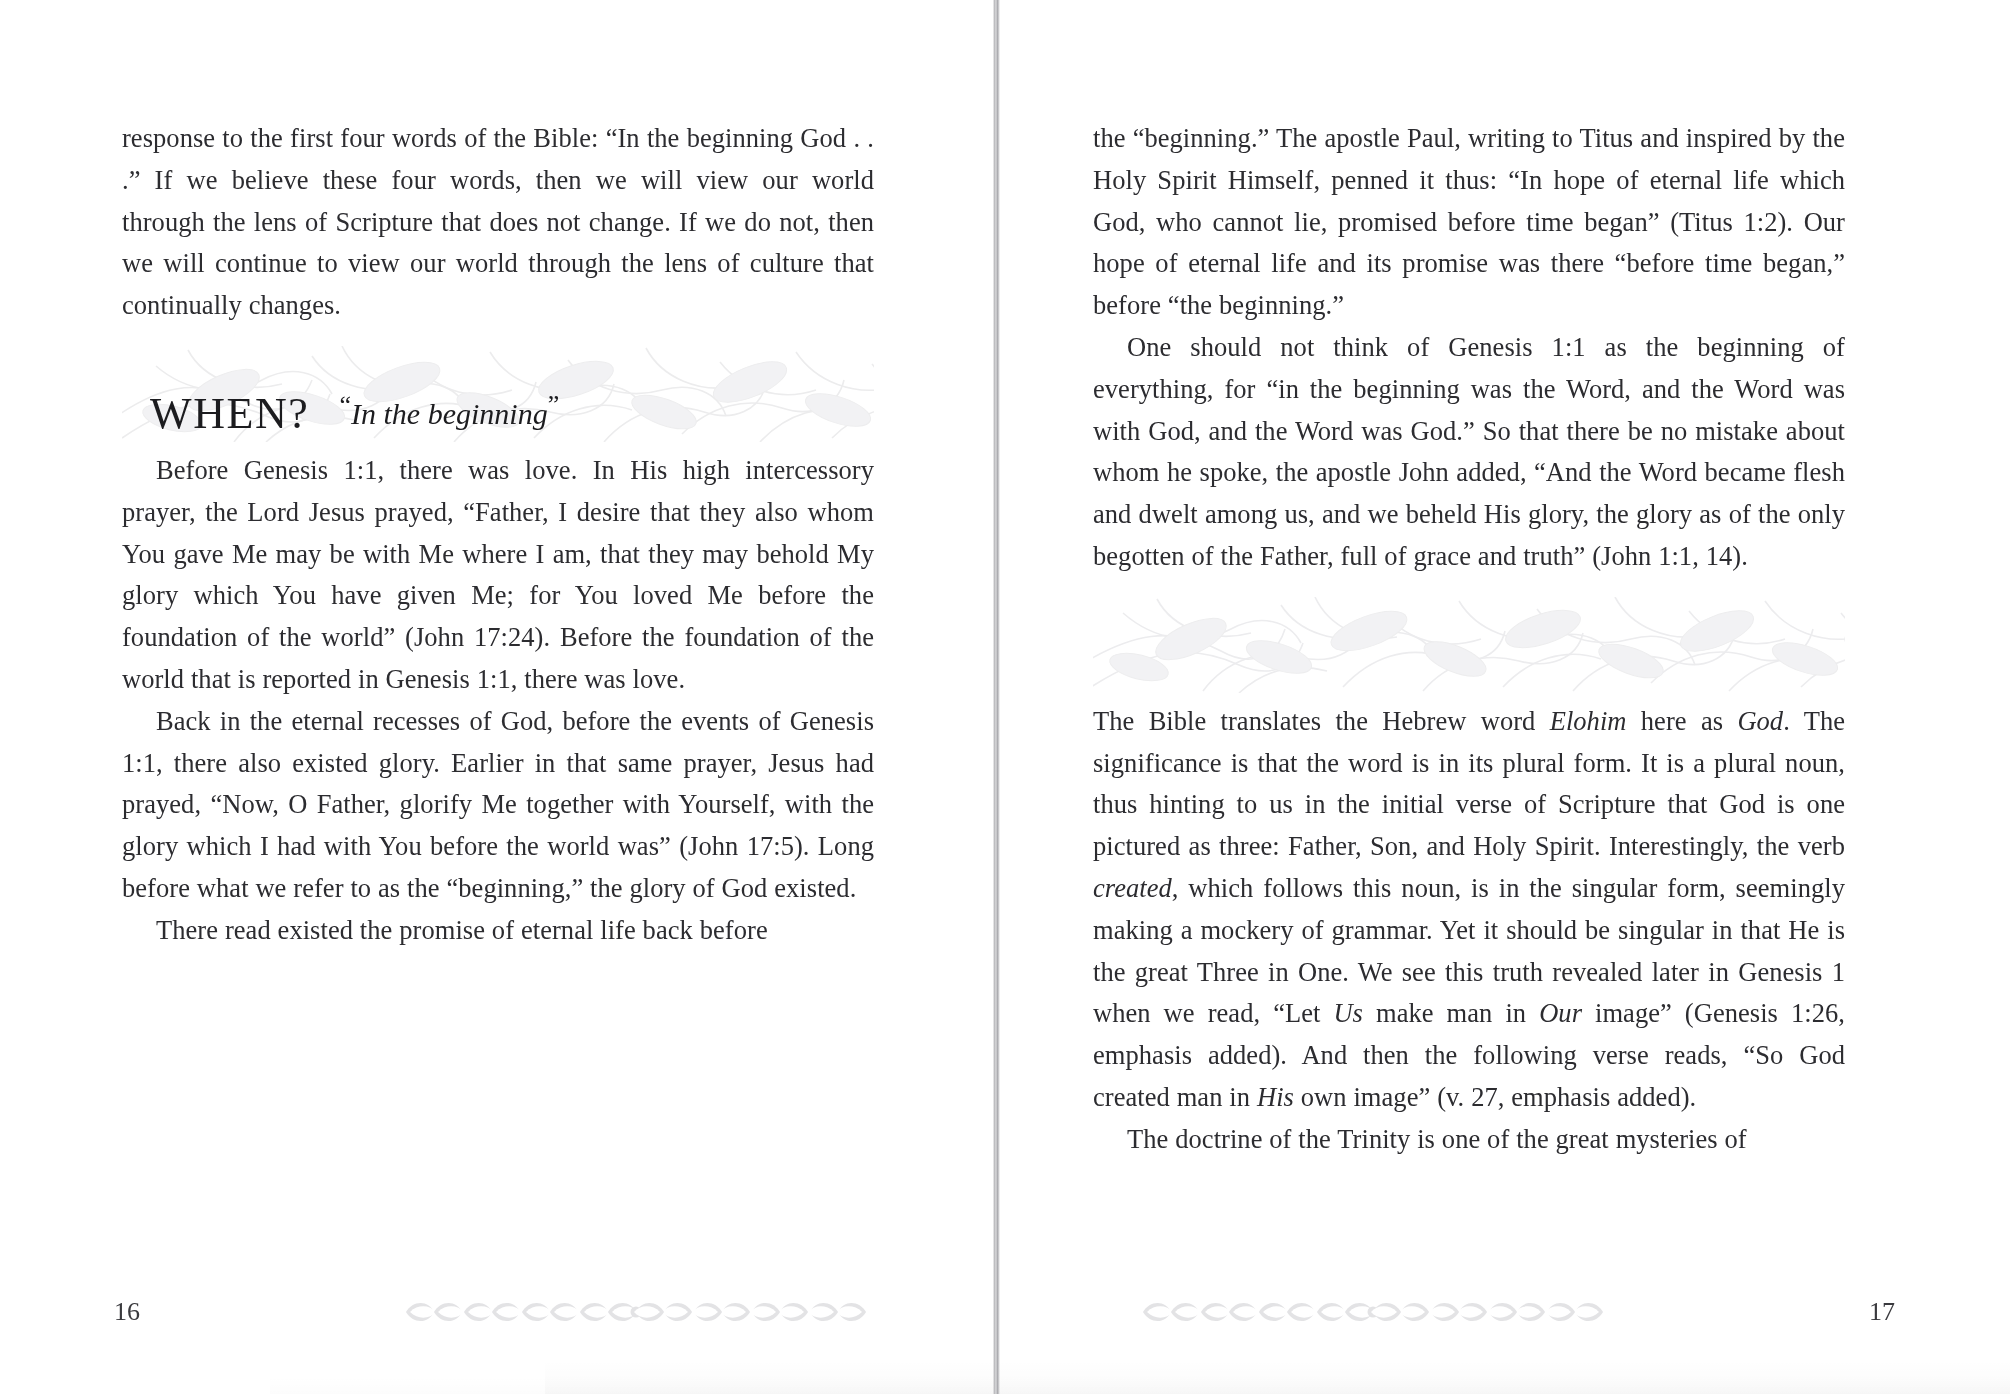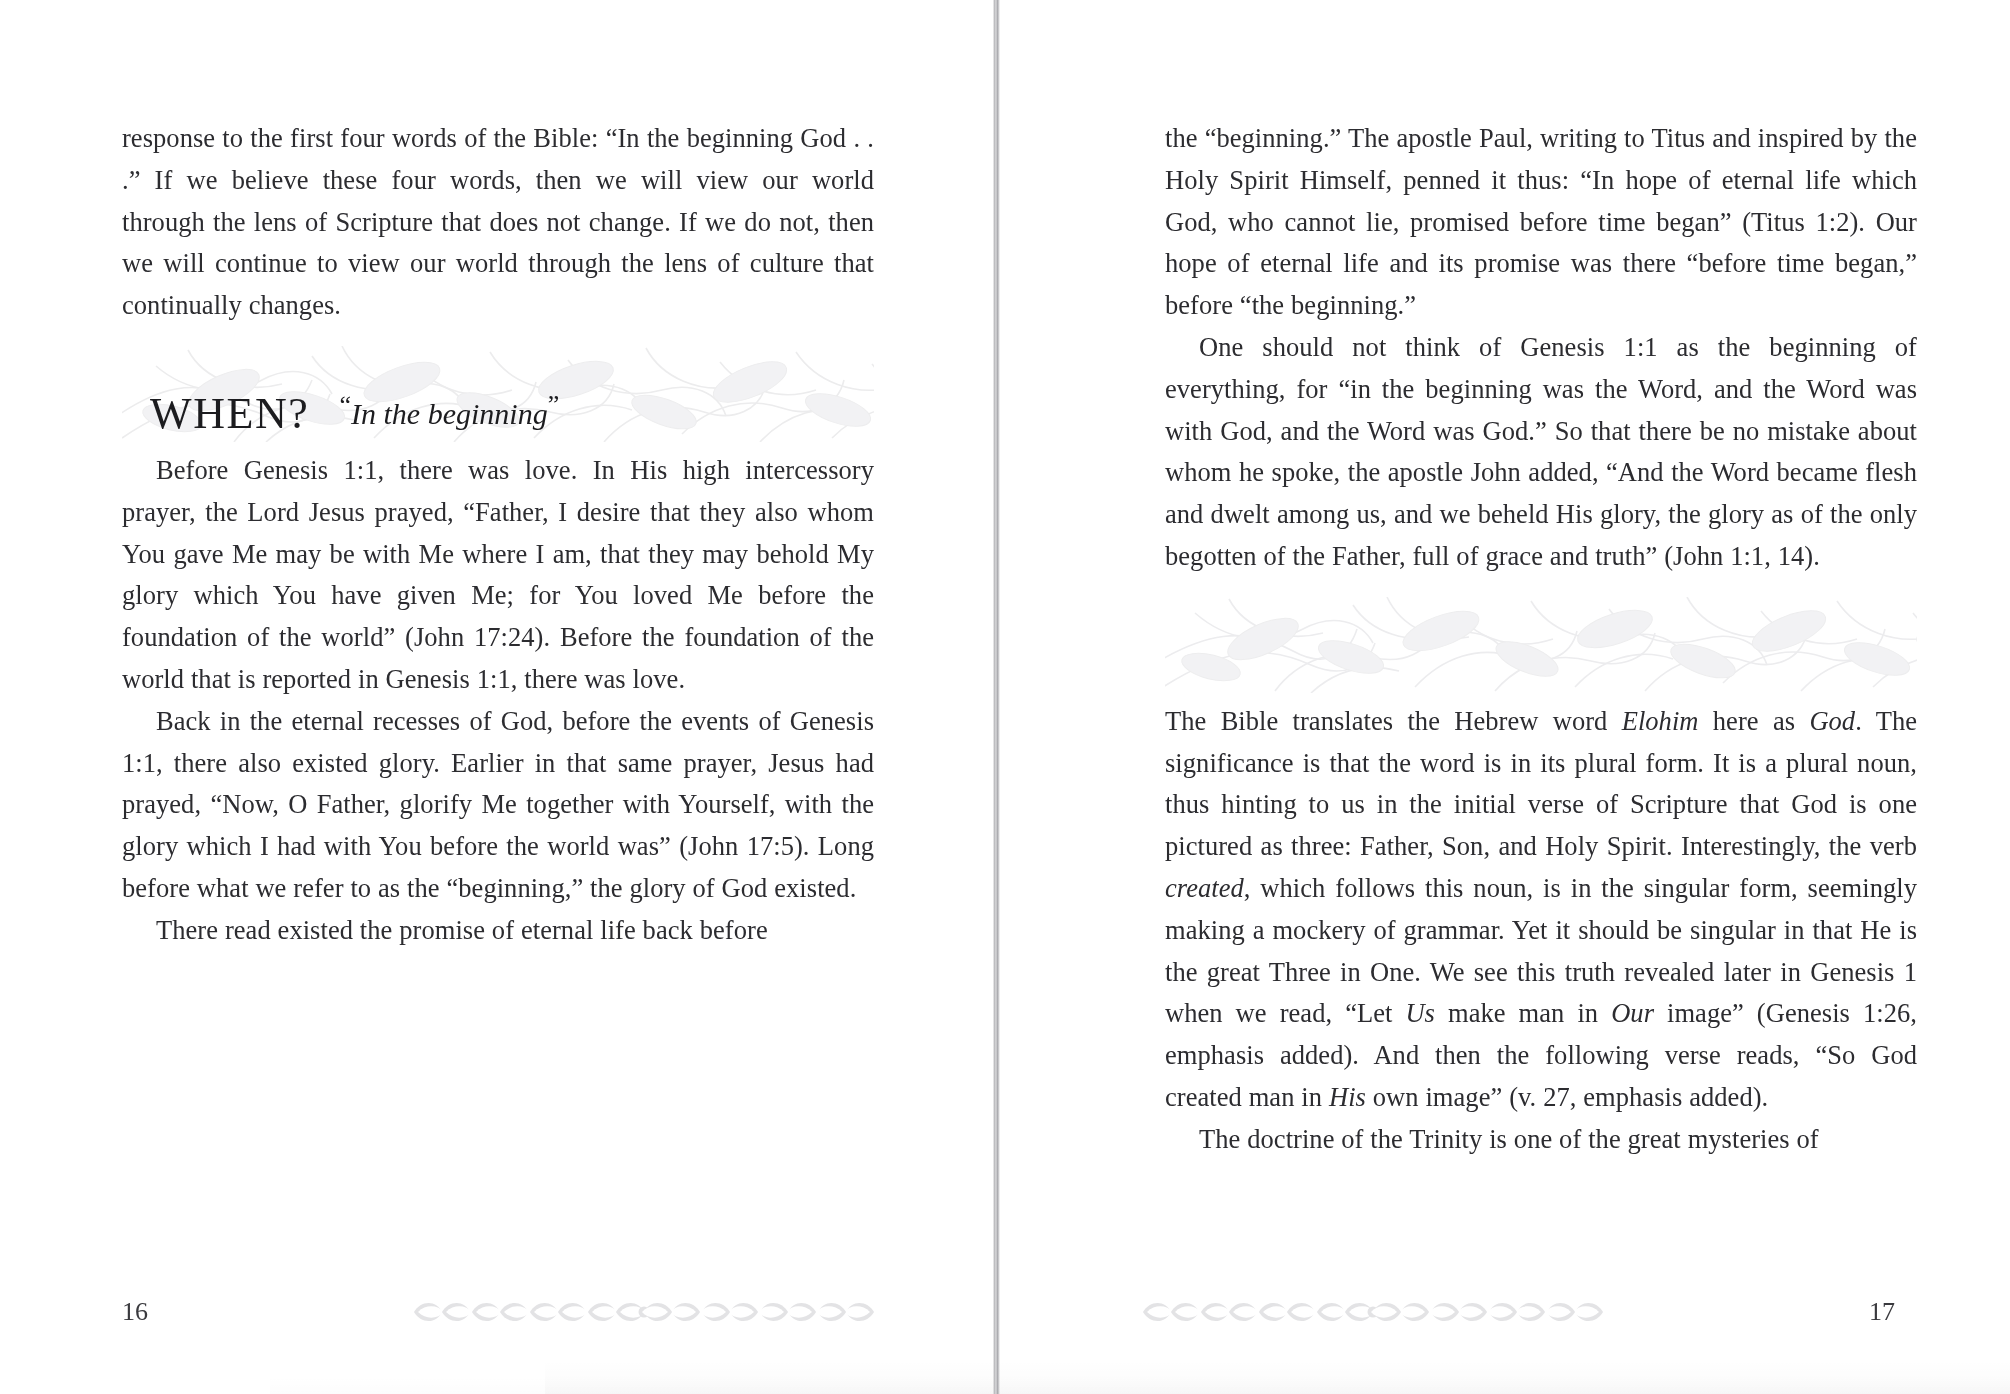--- a/index.html
+++ b/index.html
@@ -71,21 +71,21 @@
     box-sizing: border-box;
   }
 
   .page-body {
     position: absolute;
     top: 118px;
     width: 752px;
     height: 1098px;
   }
   .page-left  .page-body { left: 122px; }
-  .page-right .page-body { left: 1165px; margin-left: -1005px; }
+  .page-right .page-body { left: 1093px; margin-left: -1005px; }
 
   p.para {
     margin: 0;
     font-size: 26.5px;
     line-height: 41.8px;
     text-align: justify;
     text-justify: inter-word;
     letter-spacing: 0.05px;
     word-spacing: 0.2px;
     color: #2c2c30;
@@ -146,21 +146,21 @@
   }
 
   
   .page-footer {
     position: absolute;
     bottom: 60px;
     height: 44px;
     display: flex;
     align-items: center;
   }
-  .page-left .page-footer  { left: 122px;  width: 752px; }
+  .page-left .page-footer  { left: 114px;  width: 752px; }
   .page-right .page-footer { left: 138px;  width: 752px; }
 
   .folio {
     font-size: 26px;
     color: #3a3a3e;
     line-height: 1;
     width: 70px;
     flex: 0 0 auto;
   }
   .page-left .folio  { text-align: left; }

